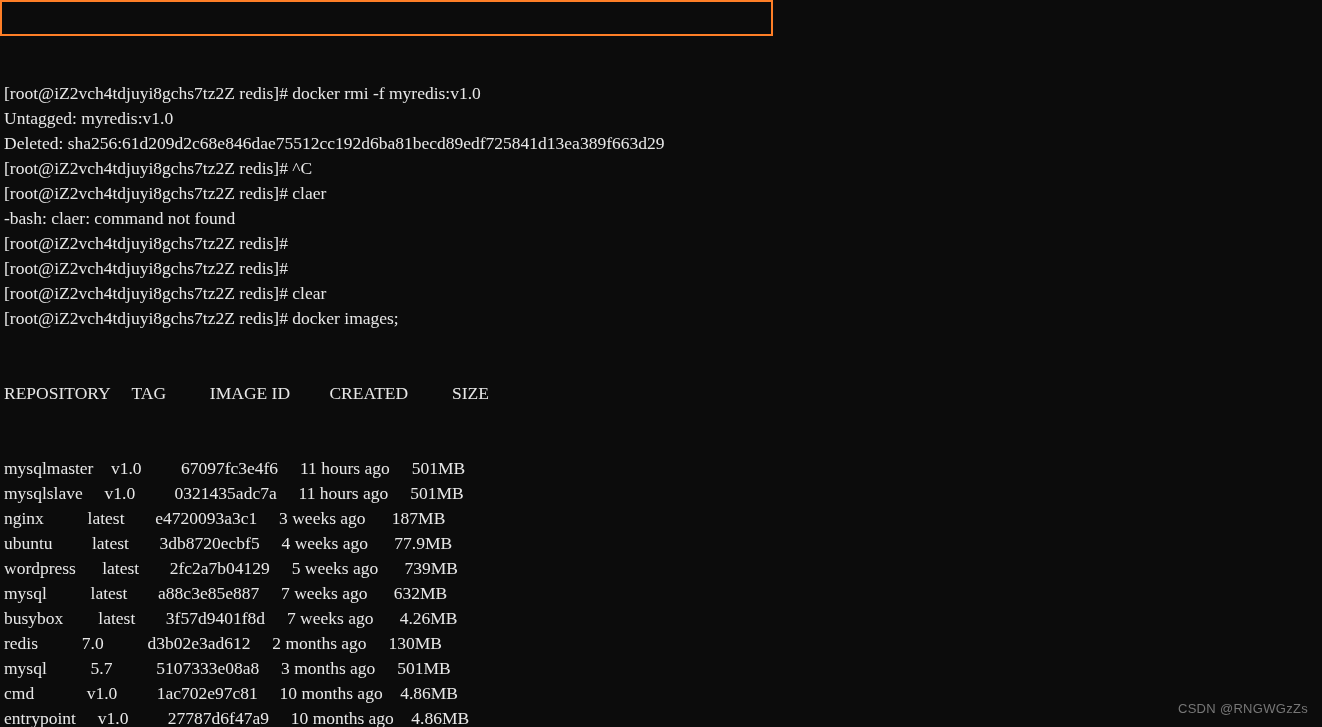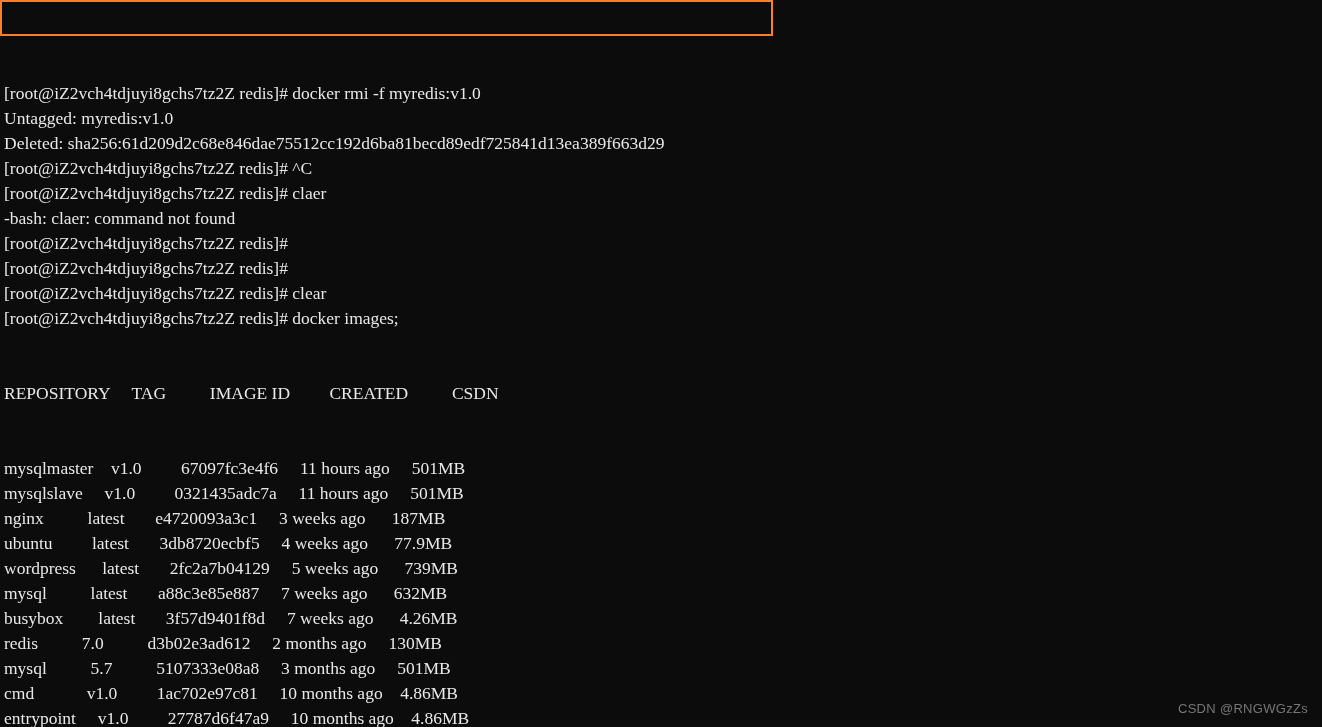--- a/index.html
+++ b/index.html
@@ -39,18 +39,18 @@
     font-size: 13px;
     letter-spacing: 0.3px;
   }
 </style>
 </head>
 <body>
 
 <div class="terminal">
   <div class="highlight-box"></div>
   <div id="lines-top"><div class="line">[root@iZ2vch4tdjuyi8gchs7tz2Z redis]# docker rmi -f myredis:v1.0</div><div class="line">Untagged: myredis:v1.0</div><div class="line">Deleted: sha256:61d209d2c68e846dae75512cc192d6ba81becd89edf725841d13ea389f663d29</div><div class="line">[root@iZ2vch4tdjuyi8gchs7tz2Z redis]# ^C</div><div class="line">[root@iZ2vch4tdjuyi8gchs7tz2Z redis]# claer</div><div class="line">-bash: claer: command not found</div><div class="line">[root@iZ2vch4tdjuyi8gchs7tz2Z redis]#</div><div class="line">[root@iZ2vch4tdjuyi8gchs7tz2Z redis]#</div><div class="line">[root@iZ2vch4tdjuyi8gchs7tz2Z redis]# clear</div><div class="line">[root@iZ2vch4tdjuyi8gchs7tz2Z redis]# docker images;</div></div>
-  <div id="table-header" class="line">REPOSITORY     TAG          IMAGE ID         CREATED          CSDN</div>
+  <div id="table-header" class="line">REPOSITORY     TAG          IMAGE ID         CREATED          SIZE</div>
   <div id="table-rows"><div class="line">mysqlmaster    v1.0         67097fc3e4f6     11 hours ago     501MB</div><div class="line">mysqlslave     v1.0         0321435adc7a     11 hours ago     501MB</div><div class="line">nginx          latest       e4720093a3c1     3 weeks ago      187MB</div><div class="line">ubuntu         latest       3db8720ecbf5     4 weeks ago      77.9MB</div><div class="line">wordpress      latest       2fc2a7b04129     5 weeks ago      739MB</div><div class="line">mysql          latest       a88c3e85e887     7 weeks ago      632MB</div><div class="line">busybox        latest       3f57d9401f8d     7 weeks ago      4.26MB</div><div class="line">redis          7.0          d3b02e3ad612     2 months ago     130MB</div><div class="line">mysql          5.7          5107333e08a8     3 months ago     501MB</div><div class="line">cmd            v1.0         1ac702e97c81     10 months ago    4.86MB</div><div class="line">entrypoint     v1.0         27787d6f47a9     10 months ago    4.86MB</div></div>
   
 </div>
 
 <div class="watermark">CSDN @RNGWGzZs</div>
 
 </body></html>

